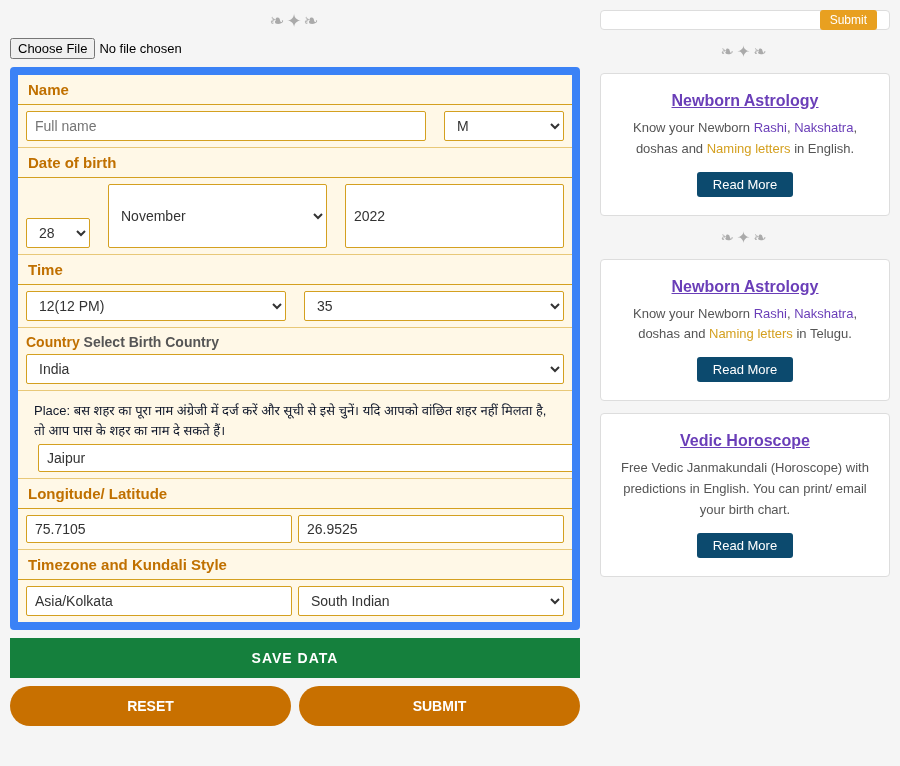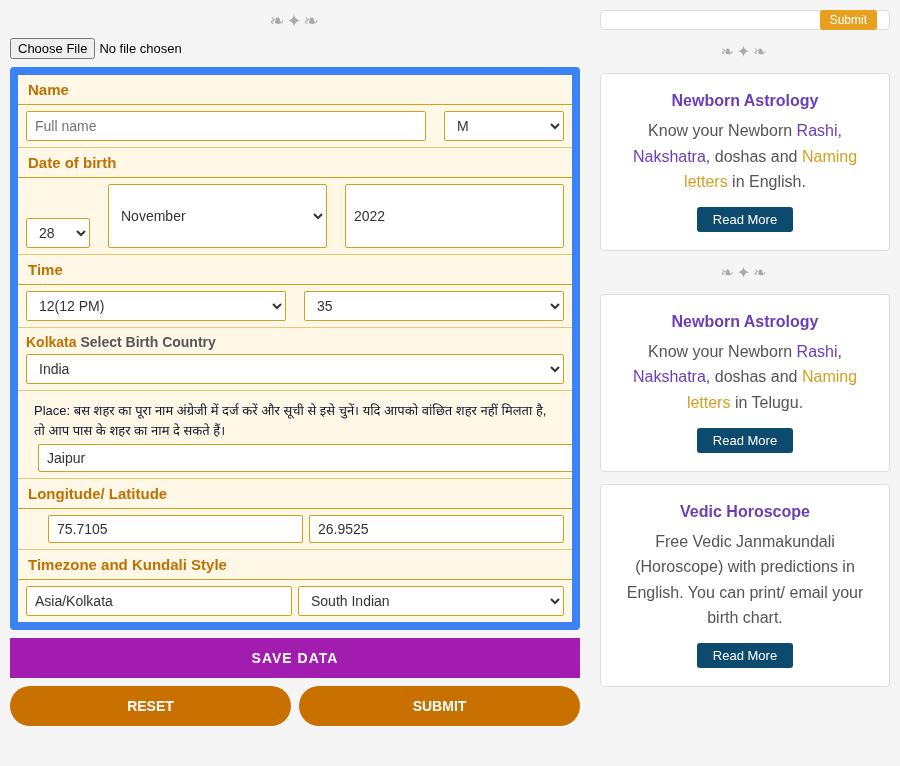--- a/index.html
+++ b/index.html
@@ -88,36 +88,35 @@
       line-height: 1.5;
       margin-bottom: 4px;
       padding: 4px 8px 0;
     }
 
     .input-place { width: 100%; margin-left: 12px; }
 
     .latlong-row {
       display: flex;
       gap: 6px;
-      margin-left: 22px;
     }
 
     .input-lng { flex: 1; }
     .input-lat { flex: 1; }
 
     .tz-row {
       display: flex;
       gap: 6px;
     }
     .input-tz { flex: 1; }
     .select-kundali { flex: 1; }
 
     .save-btn {
       width: 100%;
-      background: #a21caf;
+      background: #15803d;
       color: #fff;
       border: none;
       padding: 12px;
       font-size: 14px;
       font-weight: bold;
       letter-spacing: 1px;
       cursor: pointer;
       margin-top: 8px;
     }
 
@@ -193,25 +192,26 @@
       border-radius: 4px;
       padding: 18px 14px;
       text-align: center;
     }
 
     .astro-card .card-title {
       color: #6a3eb8;
       font-size: 16px;
       font-weight: bold;
       margin-bottom: 8px;
+      text-decoration: underline;
     }
 
     .astro-card .card-desc {
       color: #555;
-      font-size: 16px;
+      font-size: 13px;
       line-height: 1.6;
       margin-bottom: 12px;
     }
 
     .read-more-btn {
       background: #0c4a6e;
       color: #fff;
       border: none;
       padding: 5px 16px;
       font-size: 13px;
@@ -291,21 +291,21 @@
           <option>0</option><option>5</option><option>10</option><option>15</option>
           <option>20</option><option>25</option><option>30</option>
           <option selected="">35</option><option>40</option><option>45</option>
           <option>50</option><option>55</option>
         </select>
       </div>
     </div>
 
     <div class="section-body">
       <div style="font-size:14px; color:#c07000; font-weight:bold; margin-bottom:4px;">
-        <span>Kolkata</span>
+        <span>Country</span>
         <span style="color:#555; font-weight:bold;">Select Birth Country</span>
       </div>
       <select class="form-select select-country">
         <option selected="">India</option>
         <option>USA</option>
         <option>UK</option>
         <option>Australia</option>
         <option>Canada</option>
       </select>
     </div>

